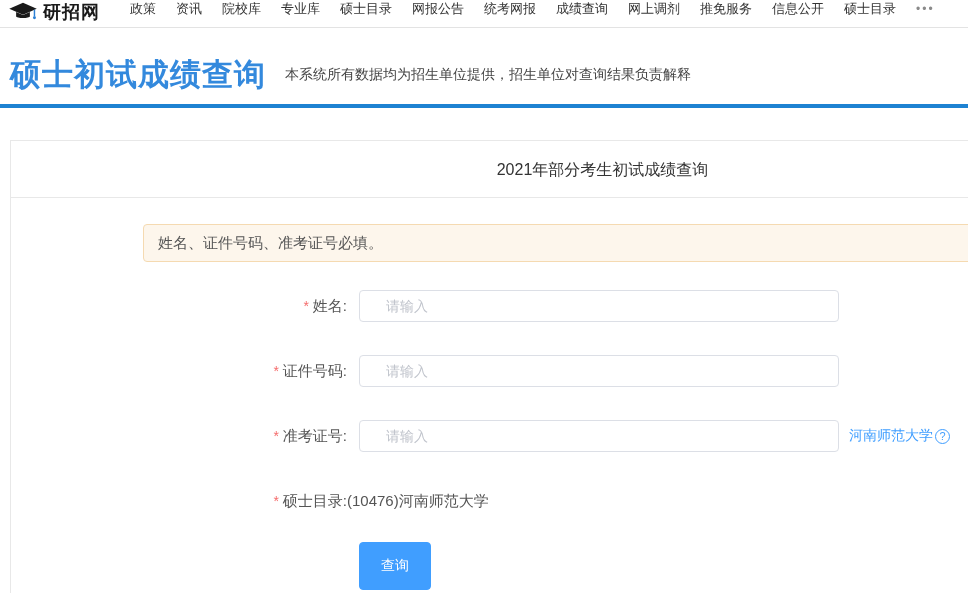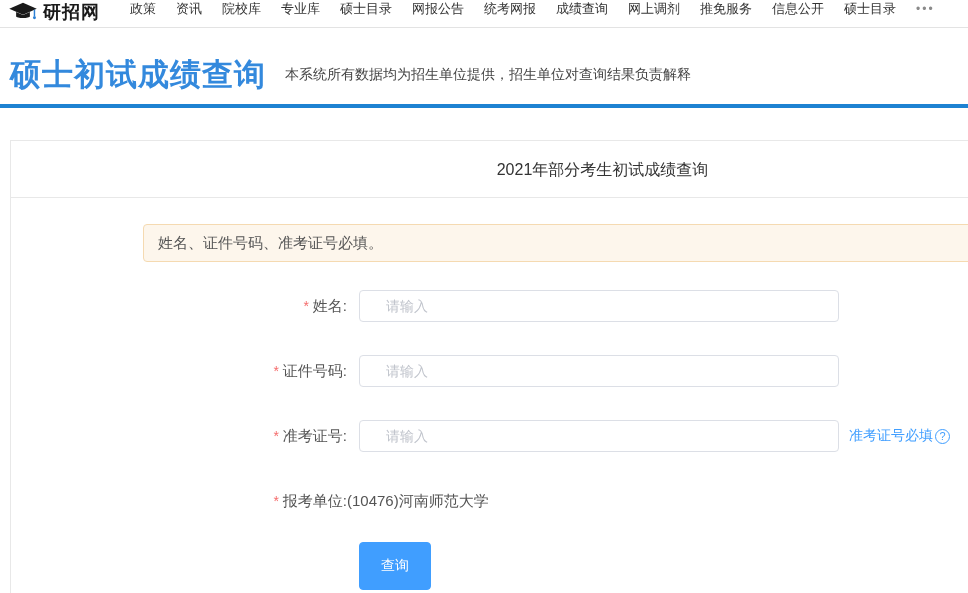--- a/index.html
+++ b/index.html
@@ -127,27 +127,27 @@
 
     <div class="form-row">
       <span class="form-label"><span class="req">*</span><span>证件号码:</span></span>
       <input class="text-input" type="text" placeholder="请输入" style="">
     </div>
 
     <div class="form-row">
       <span class="form-label"><span class="req">*</span><span>准考证号:</span></span>
       <input class="text-input" type="text" placeholder="请输入" style="">
       <a class="forgot-link">
-          <span>准考证号必填</span>
+          <span>河南师范大学</span>
           <span class="help-circle">?</span>
         </a>
     </div>
 
     <div class="form-row">
-      <span class="form-label"><span class="req">*</span><span>报考单位:</span></span>
+      <span class="form-label"><span class="req">*</span><span>硕士目录:</span></span>
       <span class="unit-value">(10476)河南师范大学</span>
     </div>
 
     <div class="form-row">
       <button class="query-btn">查询</button>
     </div>
 
   </div>
 </div>
 

